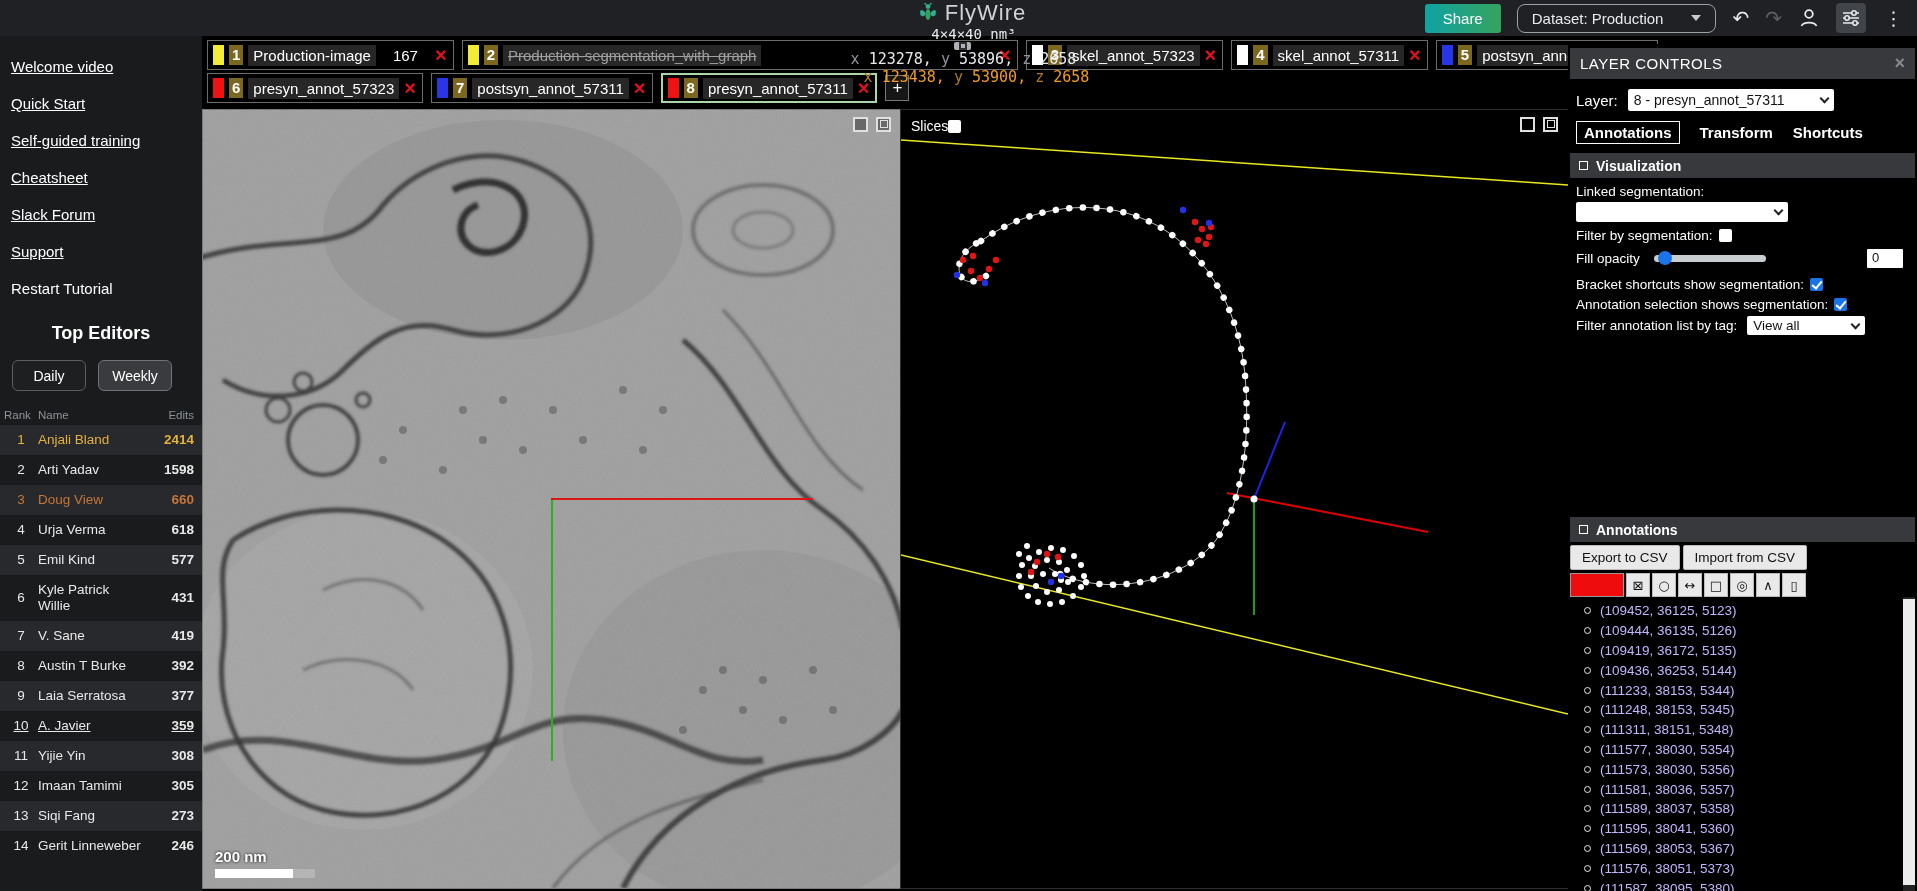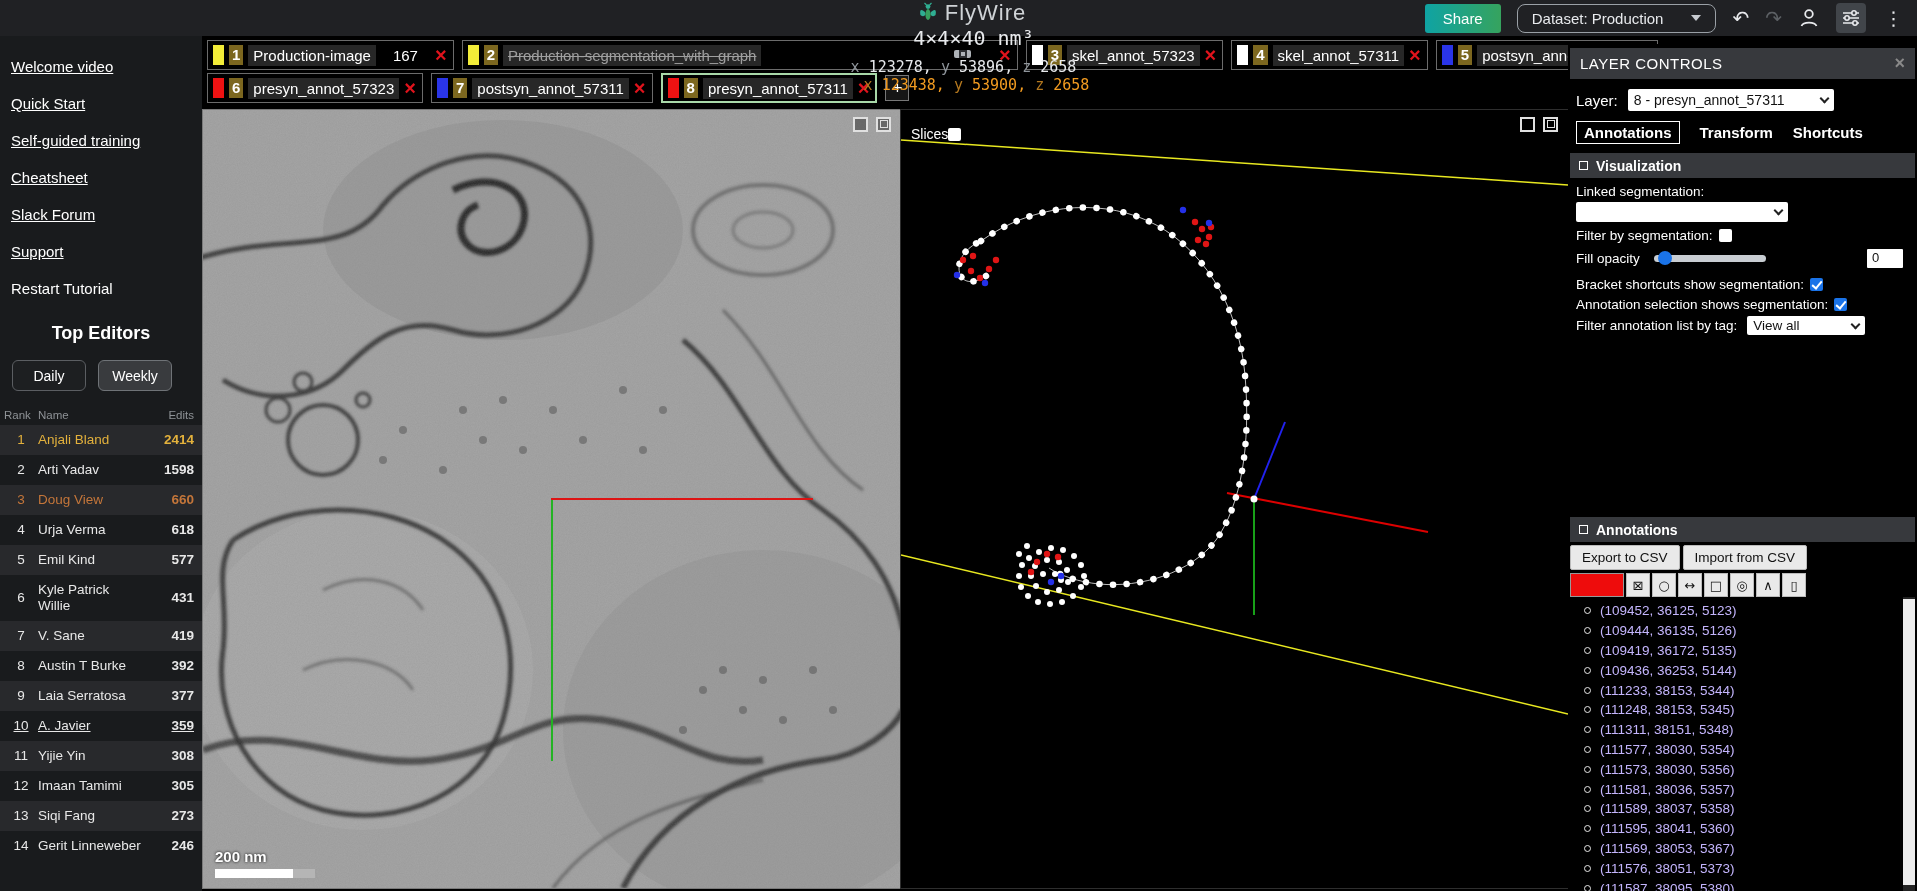--- a/index.html
+++ b/index.html
@@ -6,21 +6,21 @@
   html,body { width:1917px; height:891px; background:#000; overflow:hidden;
     font-family:"Liberation Sans",sans-serif; }
   .mono { font-family:"DejaVu Sans Mono",monospace; }
 
   
   .topbar { position:absolute; left:0; top:0; width:1917px; height:36px;
     background:#202124; display:flex; align-items:center; z-index:50;flex-direction:column; }
   .hamburger { margin-left:14px; cursor:pointer; }
   .logo { display:flex; align-items:center; gap:6px; margin-left:26px; }
   .logo-text { font-size:22px; font-weight:300; color:#cfd3d6; letter-spacing:1px; }
-  .voxel { margin-left:30px; font-size:20px; color:#e8eaed; }
+  .voxel { margin-left:30px; font-size:14px; color:#e8eaed; }
   .posicon { margin-left:8px; width:17px; height:17px; background:#aeb2b7; border-radius:2px;
     display:flex; align-items:center; justify-content:center; }
   .posicon .inner { width:8px; height:8px; border:2px solid #2d2f33; }
   .coords { margin-left:10px; font-size:15px; color:#e8eaed; }
   .coords .dim { color:#8f959b; }
   .coords2 { margin-left:36px; font-size:15px; color:#f29b20; }
   .coords2 .dim { color:#b5791f; }
   .tb-right { position:absolute; right:12px; top:0; height:36px; display:flex; align-items:center; gap:16px; }
   .share-btn { border:none; color:#fff; font-size:15px; padding:6px 18px; border-radius:3px;
     background:linear-gradient(90deg,#0fa3a3,#36a35e); cursor:pointer; font-family:inherit; }
@@ -84,21 +84,21 @@
   .xline-green { position:absolute; left:348px; top:390px; width:2px; height:261px; background:#23b323; }
   .vicons { position:absolute; top:7px; right:10px; display:flex; gap:8px; }
   .vicon { width:15px; height:15px; border:2px solid #e0e0e0; background:rgba(0,0,0,.35);
     cursor:pointer; position:relative; }
   .vicon.restore::after { content:""; position:absolute; right:1px; top:1px; width:6px; height:6px;
     border:1.5px solid #e0e0e0; }
   .scalebar { position:absolute; left:12px; bottom:10px; }
   .scalebar-label { color:#fff; font-size:15px; font-weight:bold; text-shadow:0 0 3px #000; margin-bottom:4px; }
   .scalebar-bar { width:100px; height:9px; background:#fff; position:relative; }
   .scalebar-bar::after { content:""; position:absolute; right:0; top:0; width:22px; height:9px; background:#b5b5b5; }
-  .slices-box { position:absolute; left:10px; top:16px; display:flex; align-items:center; }
+  .slices-box { position:absolute; left:10px; top:8px; display:flex; align-items:center; }
   .slices-label { color:#fff; font-size:14px; }
   .cb { width:13px; height:13px; background:#fff; border-radius:2px; display:inline-block;
     position:relative; cursor:pointer; flex:none; }
   .cb.checked { background:#1a73e8; }
   .cb.checked::after { content:""; position:absolute; left:4px; top:1px; width:4px; height:8px;
     border:solid #fff; border-width:0 2px 2px 0; transform:rotate(40deg); }
 
   
   .panel { position:absolute; left:1568px; top:44px; width:349px; height:847px;
     background:#000; color:#fff; overflow:hidden; }

